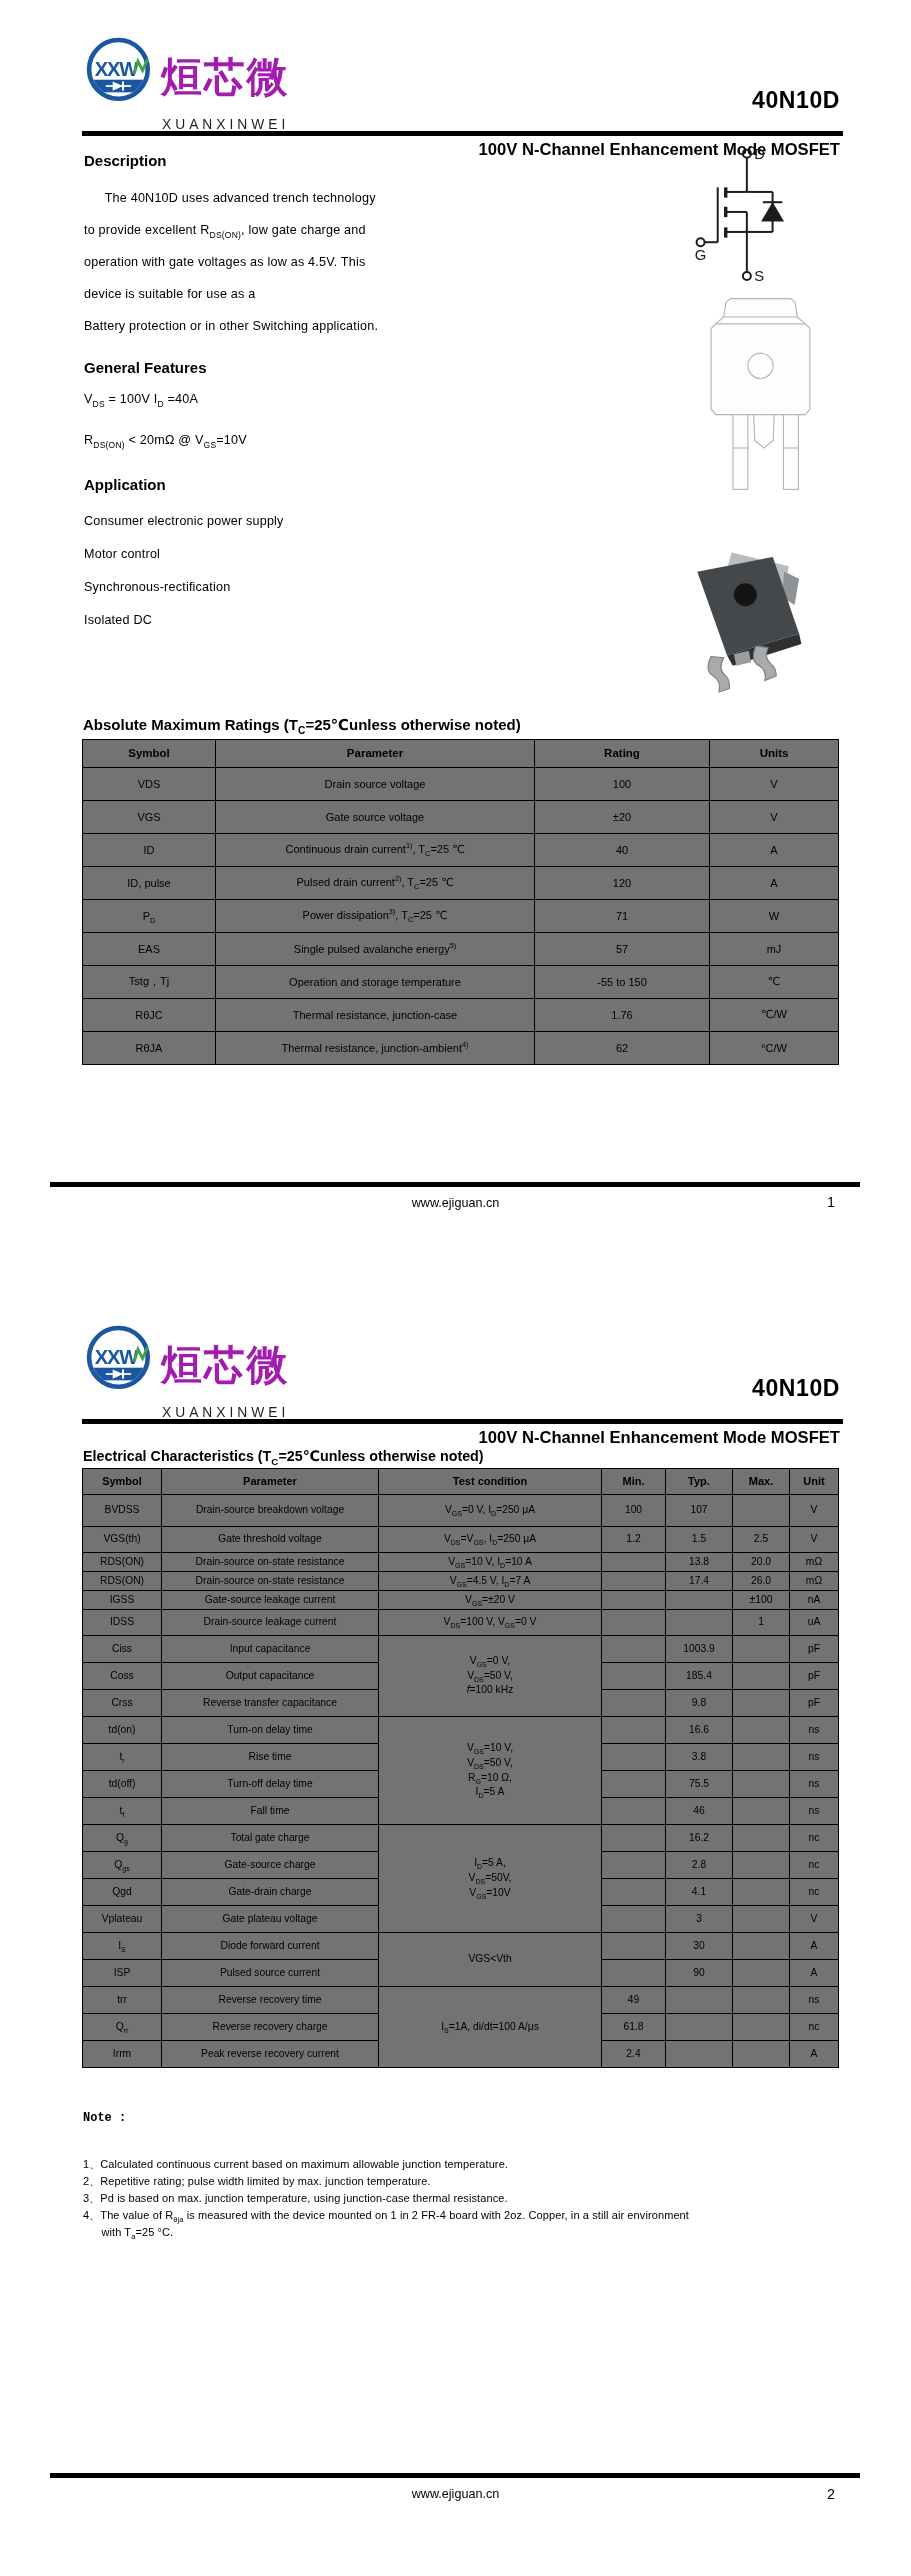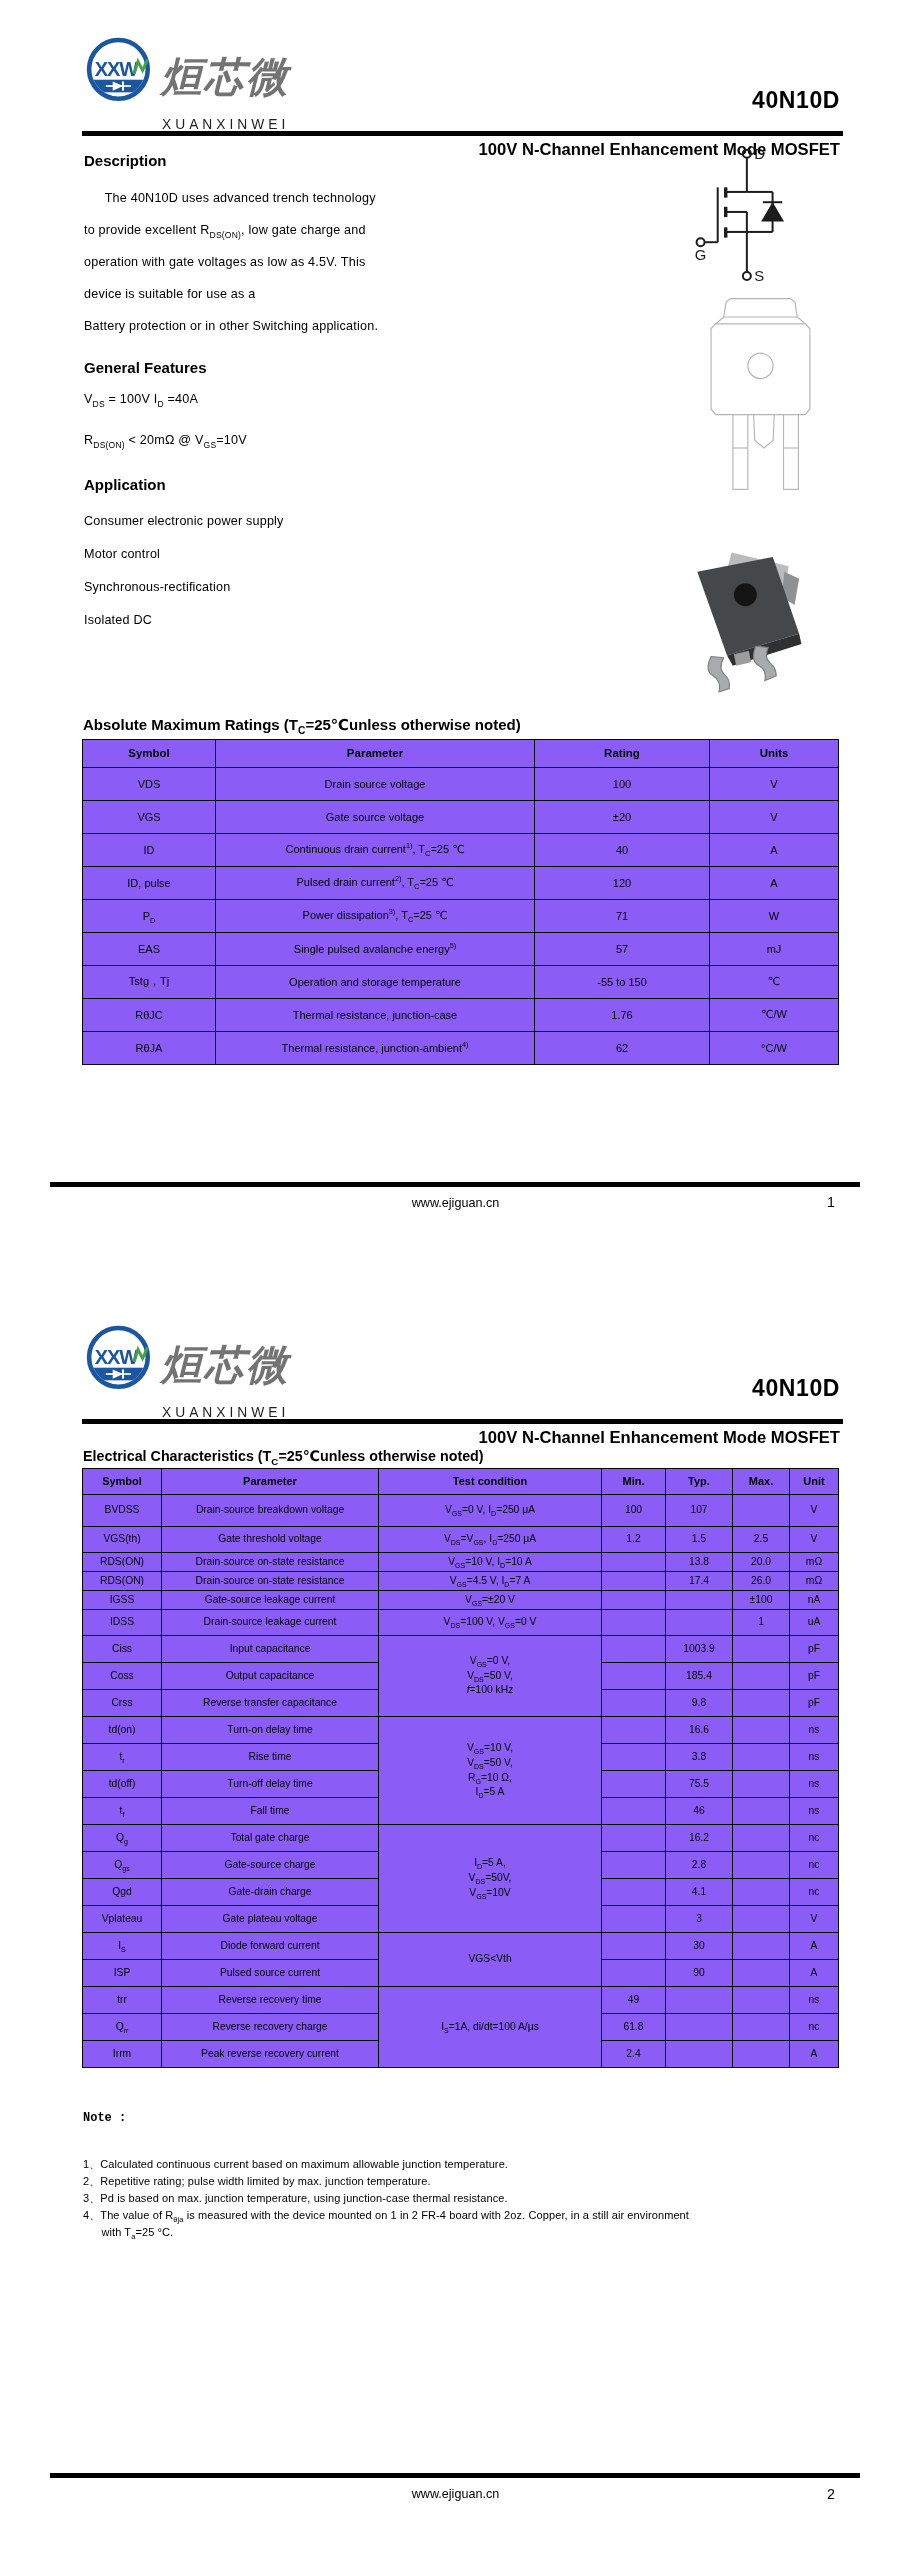--- a/index.html
+++ b/index.html
@@ -9,42 +9,42 @@
     font-family:"Liberation Sans","DejaVu Sans",sans-serif;
     color:#000;
     -webkit-font-smoothing:antialiased;
   }
   .doc{width:911px;border-radius:11px;}
   .page{position:relative;width:911px;height:1288px;background:#fff;overflow:hidden;}
   .abs{position:absolute;}
 
   
   .brand-cn{
-    font-size:41px;font-weight:bold;letter-spacing:1.7px;color:#737373;line-height:1;font-style:italic;
+    font-size:41px;font-weight:bold;letter-spacing:1.7px;color:#a21caf;line-height:1;
   }
   .brand-en{
     font-size:13.8px;letter-spacing:4px;color:#1f1f1f;line-height:1;
   }
   .part-number{
     font-size:23px;font-weight:bold;letter-spacing:0.6px;text-align:right;line-height:1;
   }
   .subtitle{
     font-size:16.6px;font-weight:bold;text-align:right;line-height:1.1;
   }
   .header-rule{height:5.2px;background:#000;}
 
   
   .sec-h{font-size:15px;font-weight:bold;line-height:1;}
   .body-lines{font-size:12.6px;line-height:32px;letter-spacing:0.2px;white-space:nowrap;}
   .body-lines .indent{text-indent:20.7px;}
   .feat-lines{font-size:12.6px;line-height:41px;letter-spacing:0.2px;white-space:nowrap;}
   .app-lines{font-size:12.6px;line-height:33px;letter-spacing:0.2px;white-space:nowrap;}
 
   
-  table{border-collapse:collapse;table-layout:fixed;background:#8b5cf6;}
+  table{border-collapse:collapse;table-layout:fixed;background:#737373;}
   .t1,.t2{border:1.7px solid #000;}
   td,th{
     border:0.9px solid #000;
     border-top-width:1.4px;border-bottom-width:1.4px;
     text-align:center;vertical-align:middle;
     padding:0 3.4px;box-sizing:border-box;
     font-weight:normal;
   }
   .t1{width:756px;font-size:11px;}
   .t1 th{font-size:11.5px;font-weight:bold;height:27.5px;}

